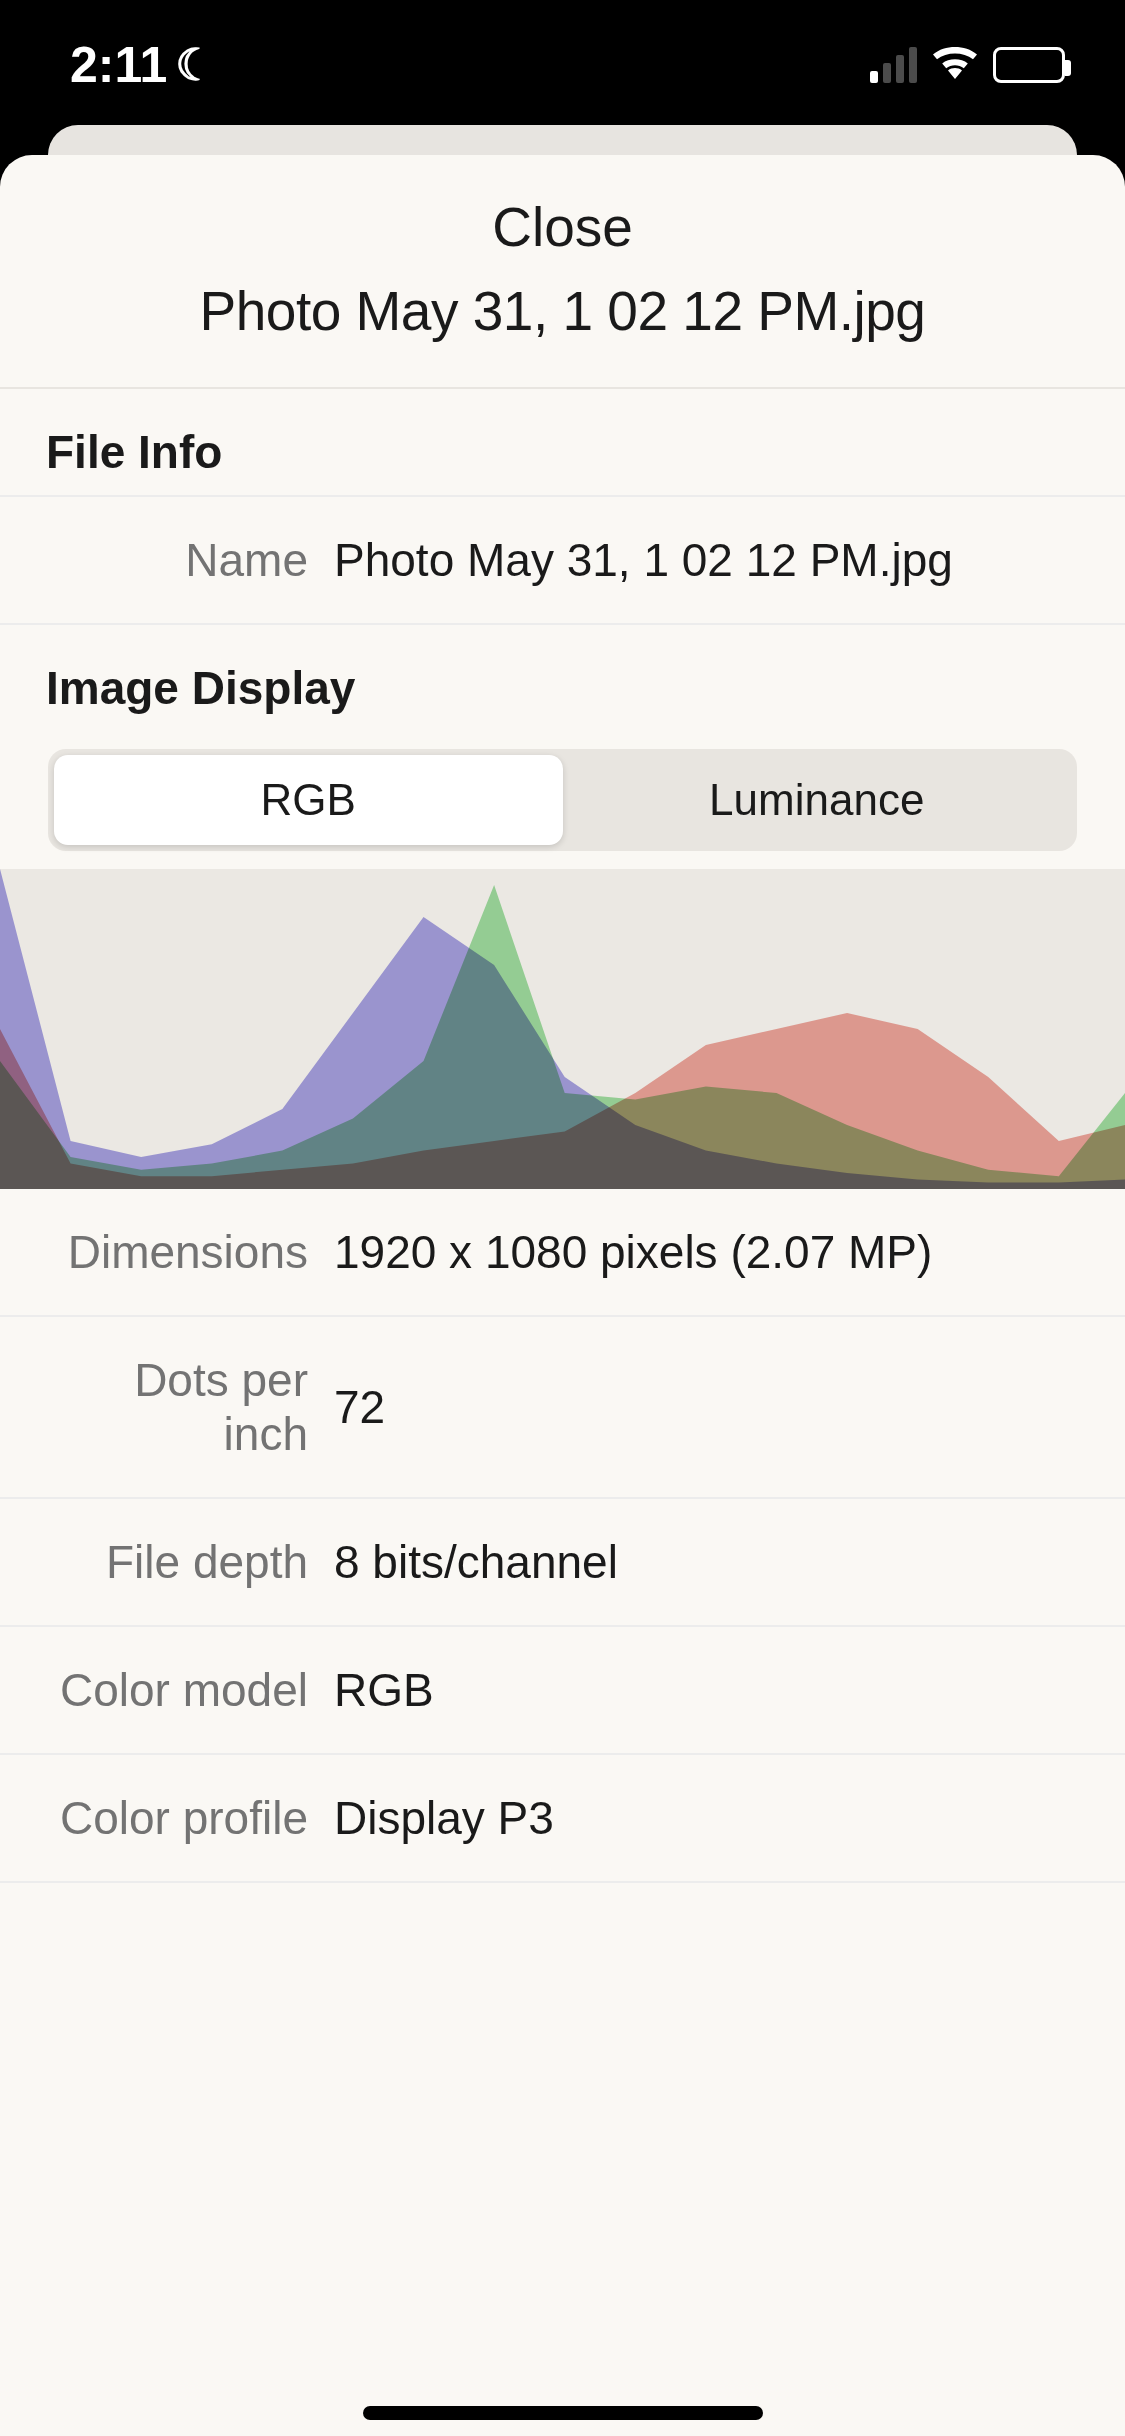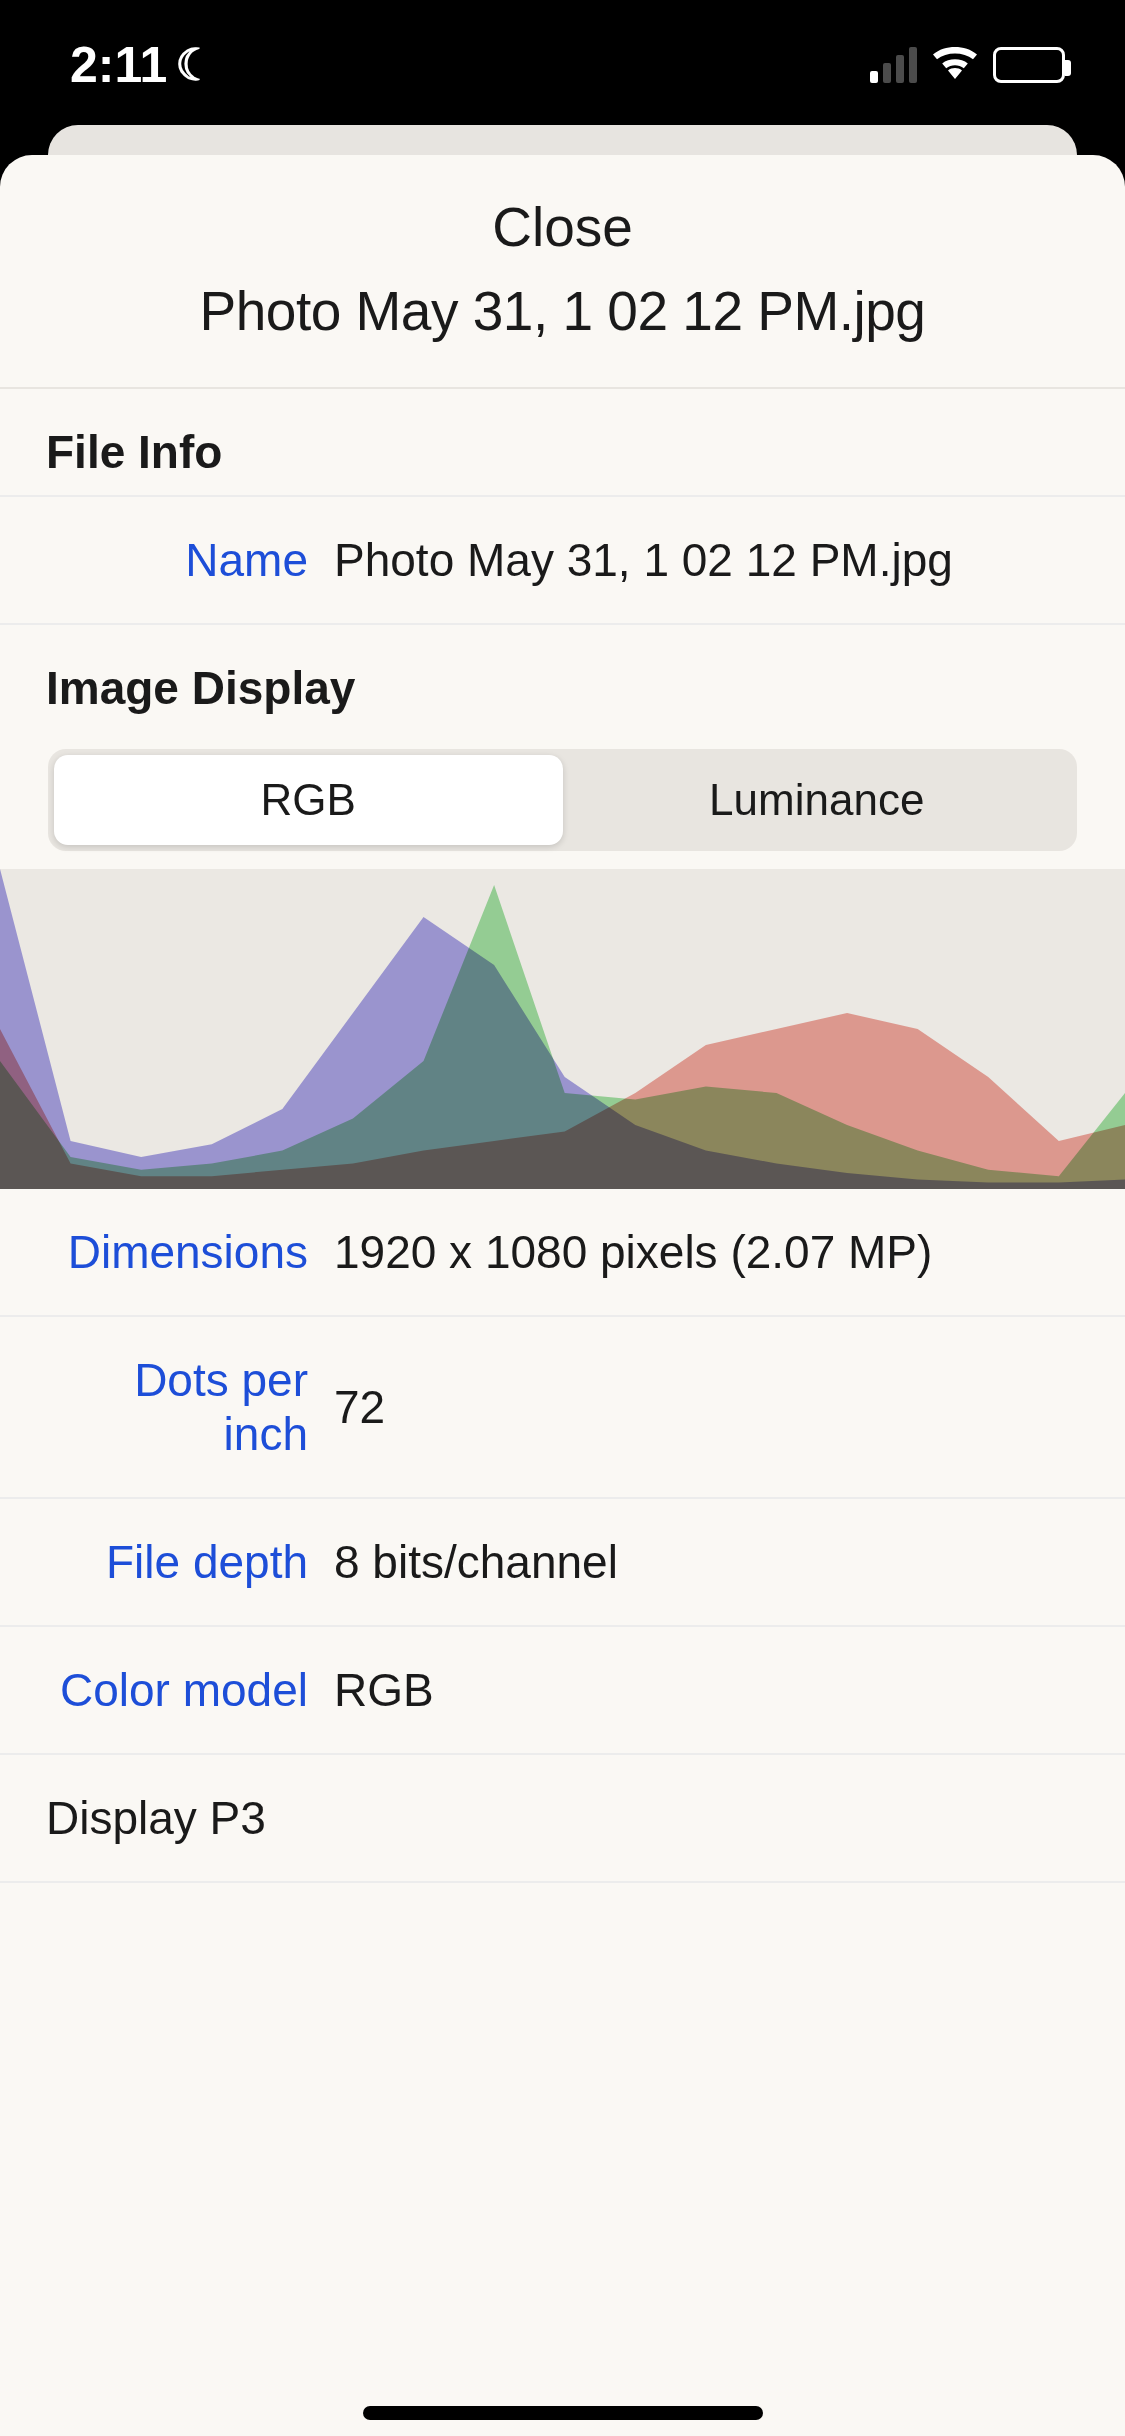--- a/index.html
+++ b/index.html
@@ -73,21 +73,21 @@
 
   
   .kv-group { background:#faf8f4; }
   .kv-row {
     display:flex; align-items:center;
     padding: 36px 46px;
     font-size:46px;
     border-top:2px solid #ececec;
   }
   .kv-row:last-child { border-bottom:2px solid #ececec; }
-  .kv-key { color:#1d4ed8; width:262px; text-align:right; margin-right:26px; flex-shrink:0; }
+  .kv-key { color:#737373; width:262px; text-align:right; margin-right:26px; flex-shrink:0; }
   .kv-val { color:#1a1a1a; }
 
   
   .seg-wrap { padding: 18px 48px 0 48px; }
   .segmented {
     display:flex; background:#e8e5e0; border-radius:18px; padding:6px;
   }
   .seg-item {
     flex:1; text-align:center; font-size:44px; padding:20px 0;
     color:#1a1a1a; border-radius:14px;
@@ -179,18 +179,19 @@
     </div>
     <div class="kv-row">
       <span class="kv-key">File depth</span>
       <span class="kv-val">8 bits/channel</span>
     </div>
     <div class="kv-row">
       <span class="kv-key">Color model</span>
       <span class="kv-val">RGB</span>
     </div>
     <div class="kv-row">
+      <span class="kv-key">Color profile</span>
       <span class="kv-val">Display P3</span>
     </div>
   </div>
 
   <div class="home-indicator"></div>
 </div>
 
 </body></html>

